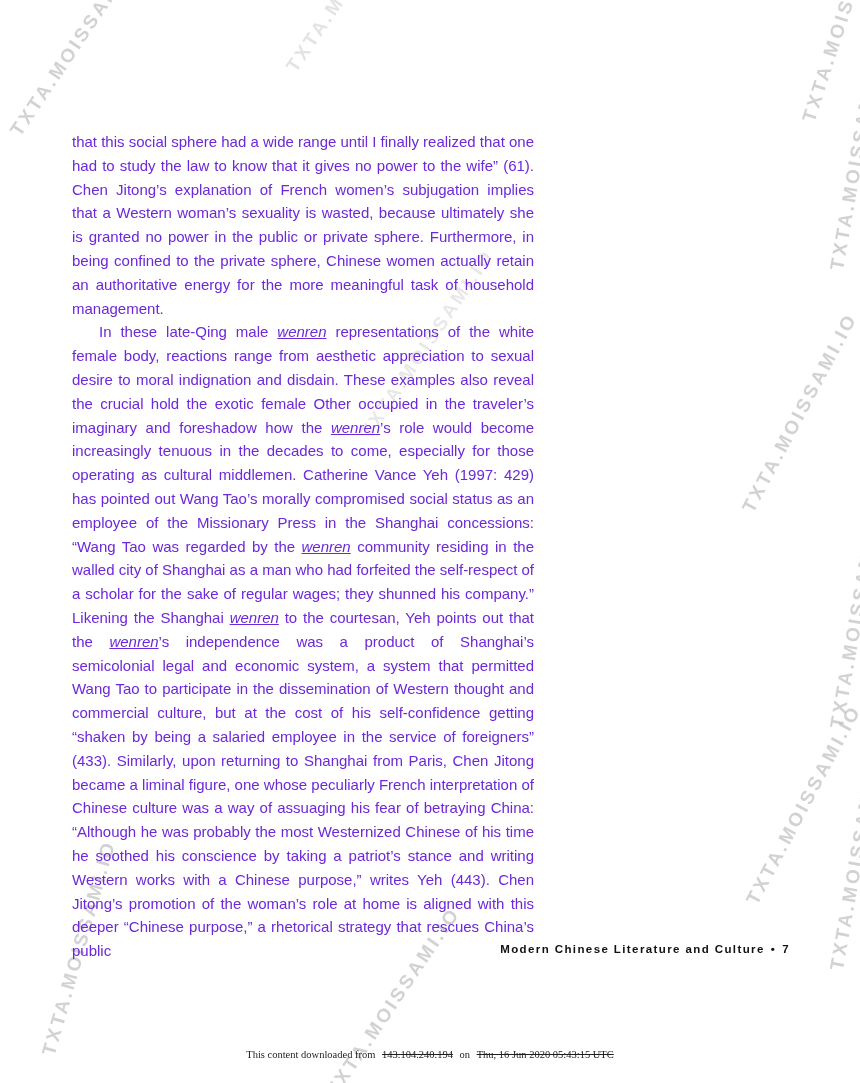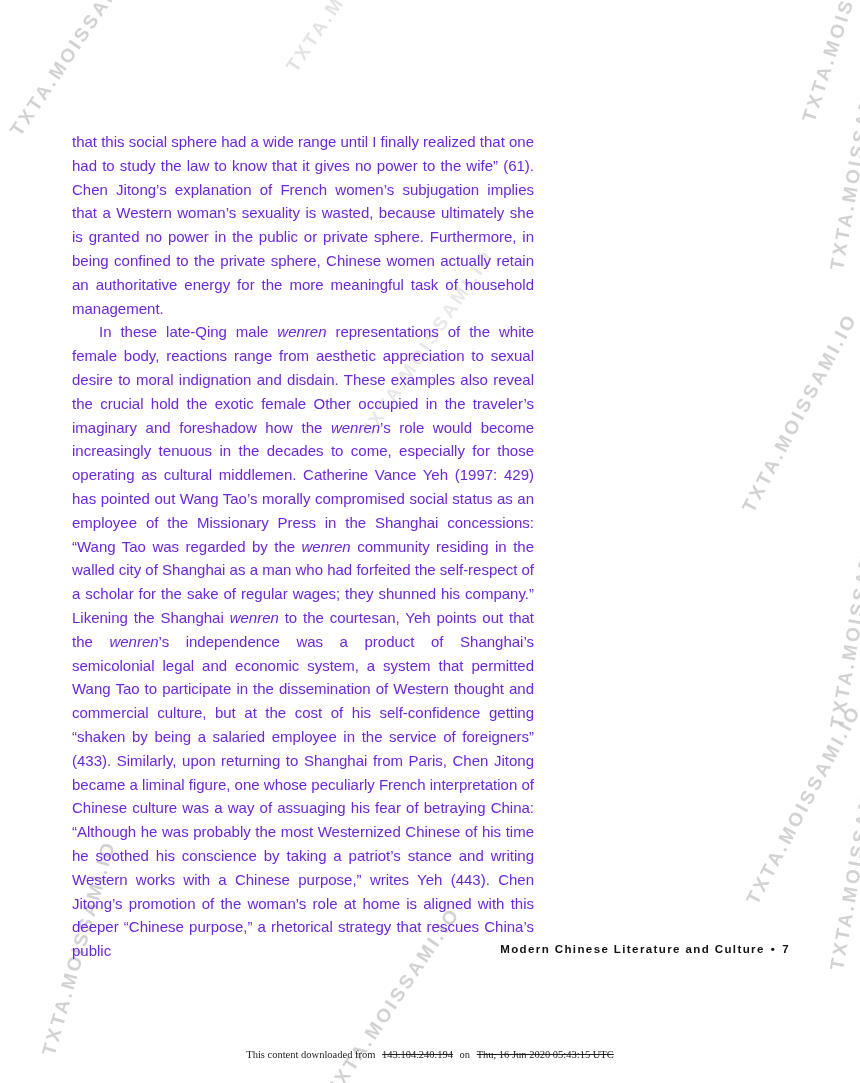--- a/index.html
+++ b/index.html
@@ -43,21 +43,21 @@
     position: absolute;
     left: 72px;
     top: 130px;
     width: 462px;
     font-size: 15px;
     line-height: 23.8px;
     text-align: justify;
     color: #6d28d9;
   }
   .para { margin: 0; }
-  .para i { font-style: italic; }
+  .para i { font-style: italic; text-decoration: underline; }
   .para.indent { text-indent: 27px; }
 
   
   .running-footer {
     position: absolute;
     right: 70px;
     top: 943px;
     display: flex;
     align-items: baseline;
     gap: 6px;

